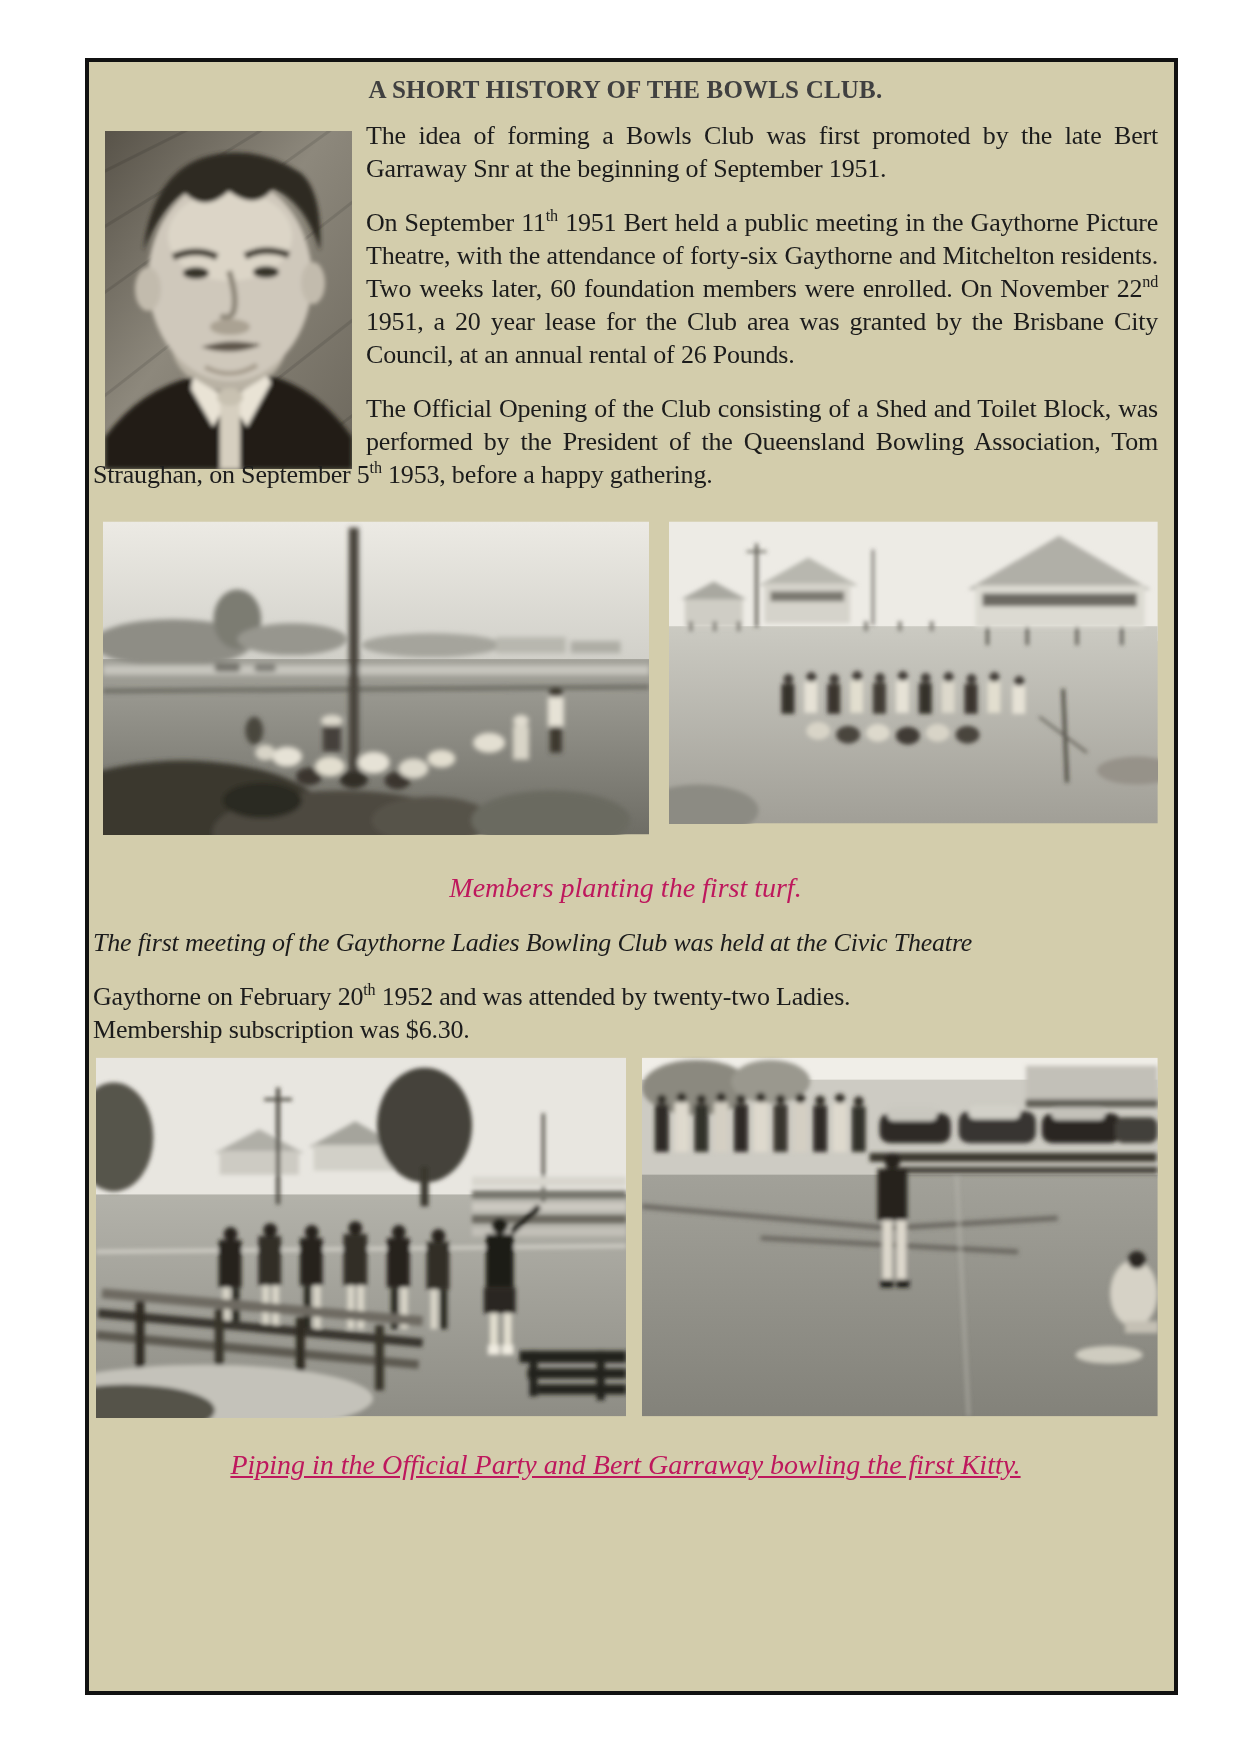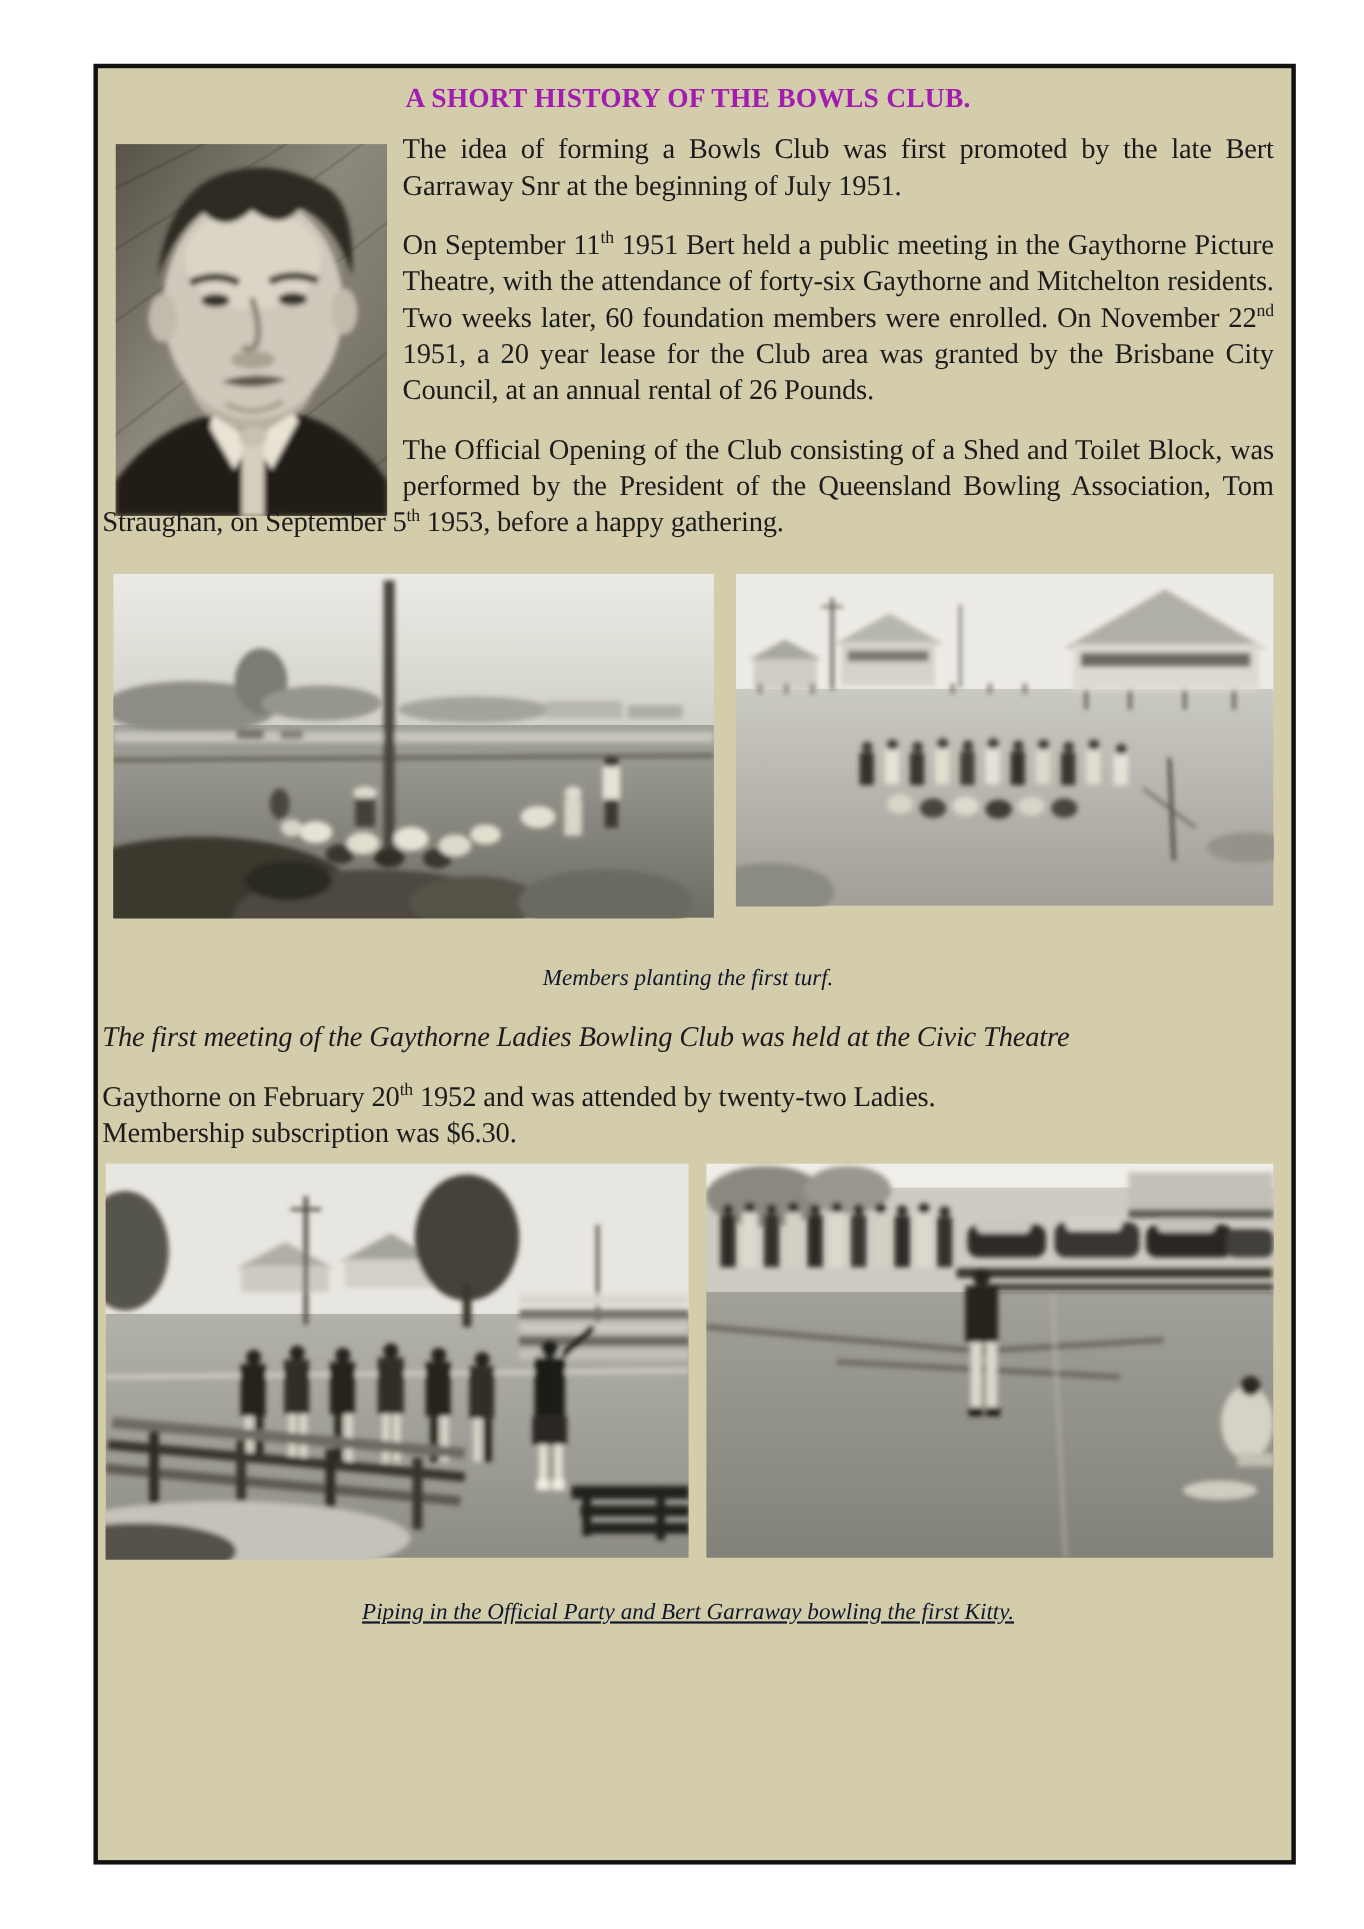--- a/index.html
+++ b/index.html
@@ -15,21 +15,21 @@
     border:4px solid #111111;
     background:#d3cdac;
     overflow:hidden;
   }
   .content { padding:0 16px 0 4px; }
   .doc-title {
     margin:13px 0 0 0;
     text-align:center;
     font-weight:bold;
     font-size:25px; line-height:30px;
-    color:#a21caf;
+    color:#404040;
     letter-spacing:0.2px;
   }
   .bodytext {
     font-size:26px; line-height:33px;
     text-align:justify;
     color:#1c1c1c;
     letter-spacing:-0.2px;
   }
   .bodytext p { margin:21px 0 0 0; }
   .bodytext p.p1 { margin-top:14px; }
@@ -40,22 +40,22 @@
     display:block;
   }
   sup { font-size:0.62em; vertical-align:super; line-height:0;font-family:Liberation Serif, serif; }
   .photo-row { display:flex; align-items:flex-start; }
   .row1 { margin:30px 0 0 10px; gap:20px; }
   .row2 { margin:10px 0 0 3px; gap:16px; }
   .photo { display:block; }
   .caption {
     text-align:center;
     font-style:italic;
-    font-size:21px; line-height:34px;
-    color:#0f172a;
+    font-size:28px; line-height:34px;
+    color:#be185d;
   }
   .cap1 { margin-top:36px; }
   .cap2 { margin-top:30px;text-decoration:underline; }
   .p5 { margin-top:38px;font-style:italic; }
   .p6 { margin-top:26px; }
 </style>
 </head>
 <body>
 
 <div class="panel">
@@ -101,21 +101,21 @@
           <path d="M96,216 Q125,206 156,214 Q126,226 96,216 Z" fill="#5f574b"></path>
           <path d="M100,236 Q126,250 152,234" stroke="#a89f90" stroke-width="5" fill="none"></path>
           <path d="M0,338 L0,306 Q35,258 88,246 L124,268 L162,244 Q212,256 247,306 L247,338 Z" fill="#211e19"></path>
           <path d="M88,246 L124,268 L108,296 L86,258 Z" fill="#e9e3d5"></path>
           <path d="M162,244 L124,268 L142,296 L166,252 Z" fill="#e9e3d5"></path>
           <rect x="115" y="262" width="20" height="76" fill="#d6cfc0"></rect>
           <ellipse cx="125" cy="266" rx="13" ry="9" fill="#c8c1b1"></ellipse>
         </g>
       </svg>
 
-      <p class="p1">The idea of forming a Bowls Club was first promoted by the late Bert Garraway Snr at the beginning of July 1951.</p>
+      <p class="p1">The idea of forming a Bowls Club was first promoted by the late Bert Garraway Snr at the beginning of September 1951.</p>
       <p>On September 11<sup>th</sup> 1951 Bert held a public meeting in the Gaythorne Picture Theatre, with the attendance of forty-six Gaythorne and Mitchelton residents. Two weeks later, 60 foundation members were enrolled. On November 22<sup>nd</sup> 1951, a 20 year lease for the Club area was granted by the Brisbane City Council, at an annual rental of 26 Pounds.</p>
       <p>The Official Opening of the Club consisting of a Shed and Toilet Block, was performed by the President of the Queensland Bowling Association, Tom Straughan, on September 5<sup>th</sup> 1953, before a happy gathering.</p>
     </div>
 
     <div class="photo-row row1">
 
       <svg class="photo" width="549" height="314" viewBox="0 0 549 314" xmlns="http://www.w3.org/2000/svg">
         <defs>
           <linearGradient id="a_sky" x1="0" y1="0" x2="0" y2="1">
             <stop offset="0" stop-color="#eceae4"></stop>

